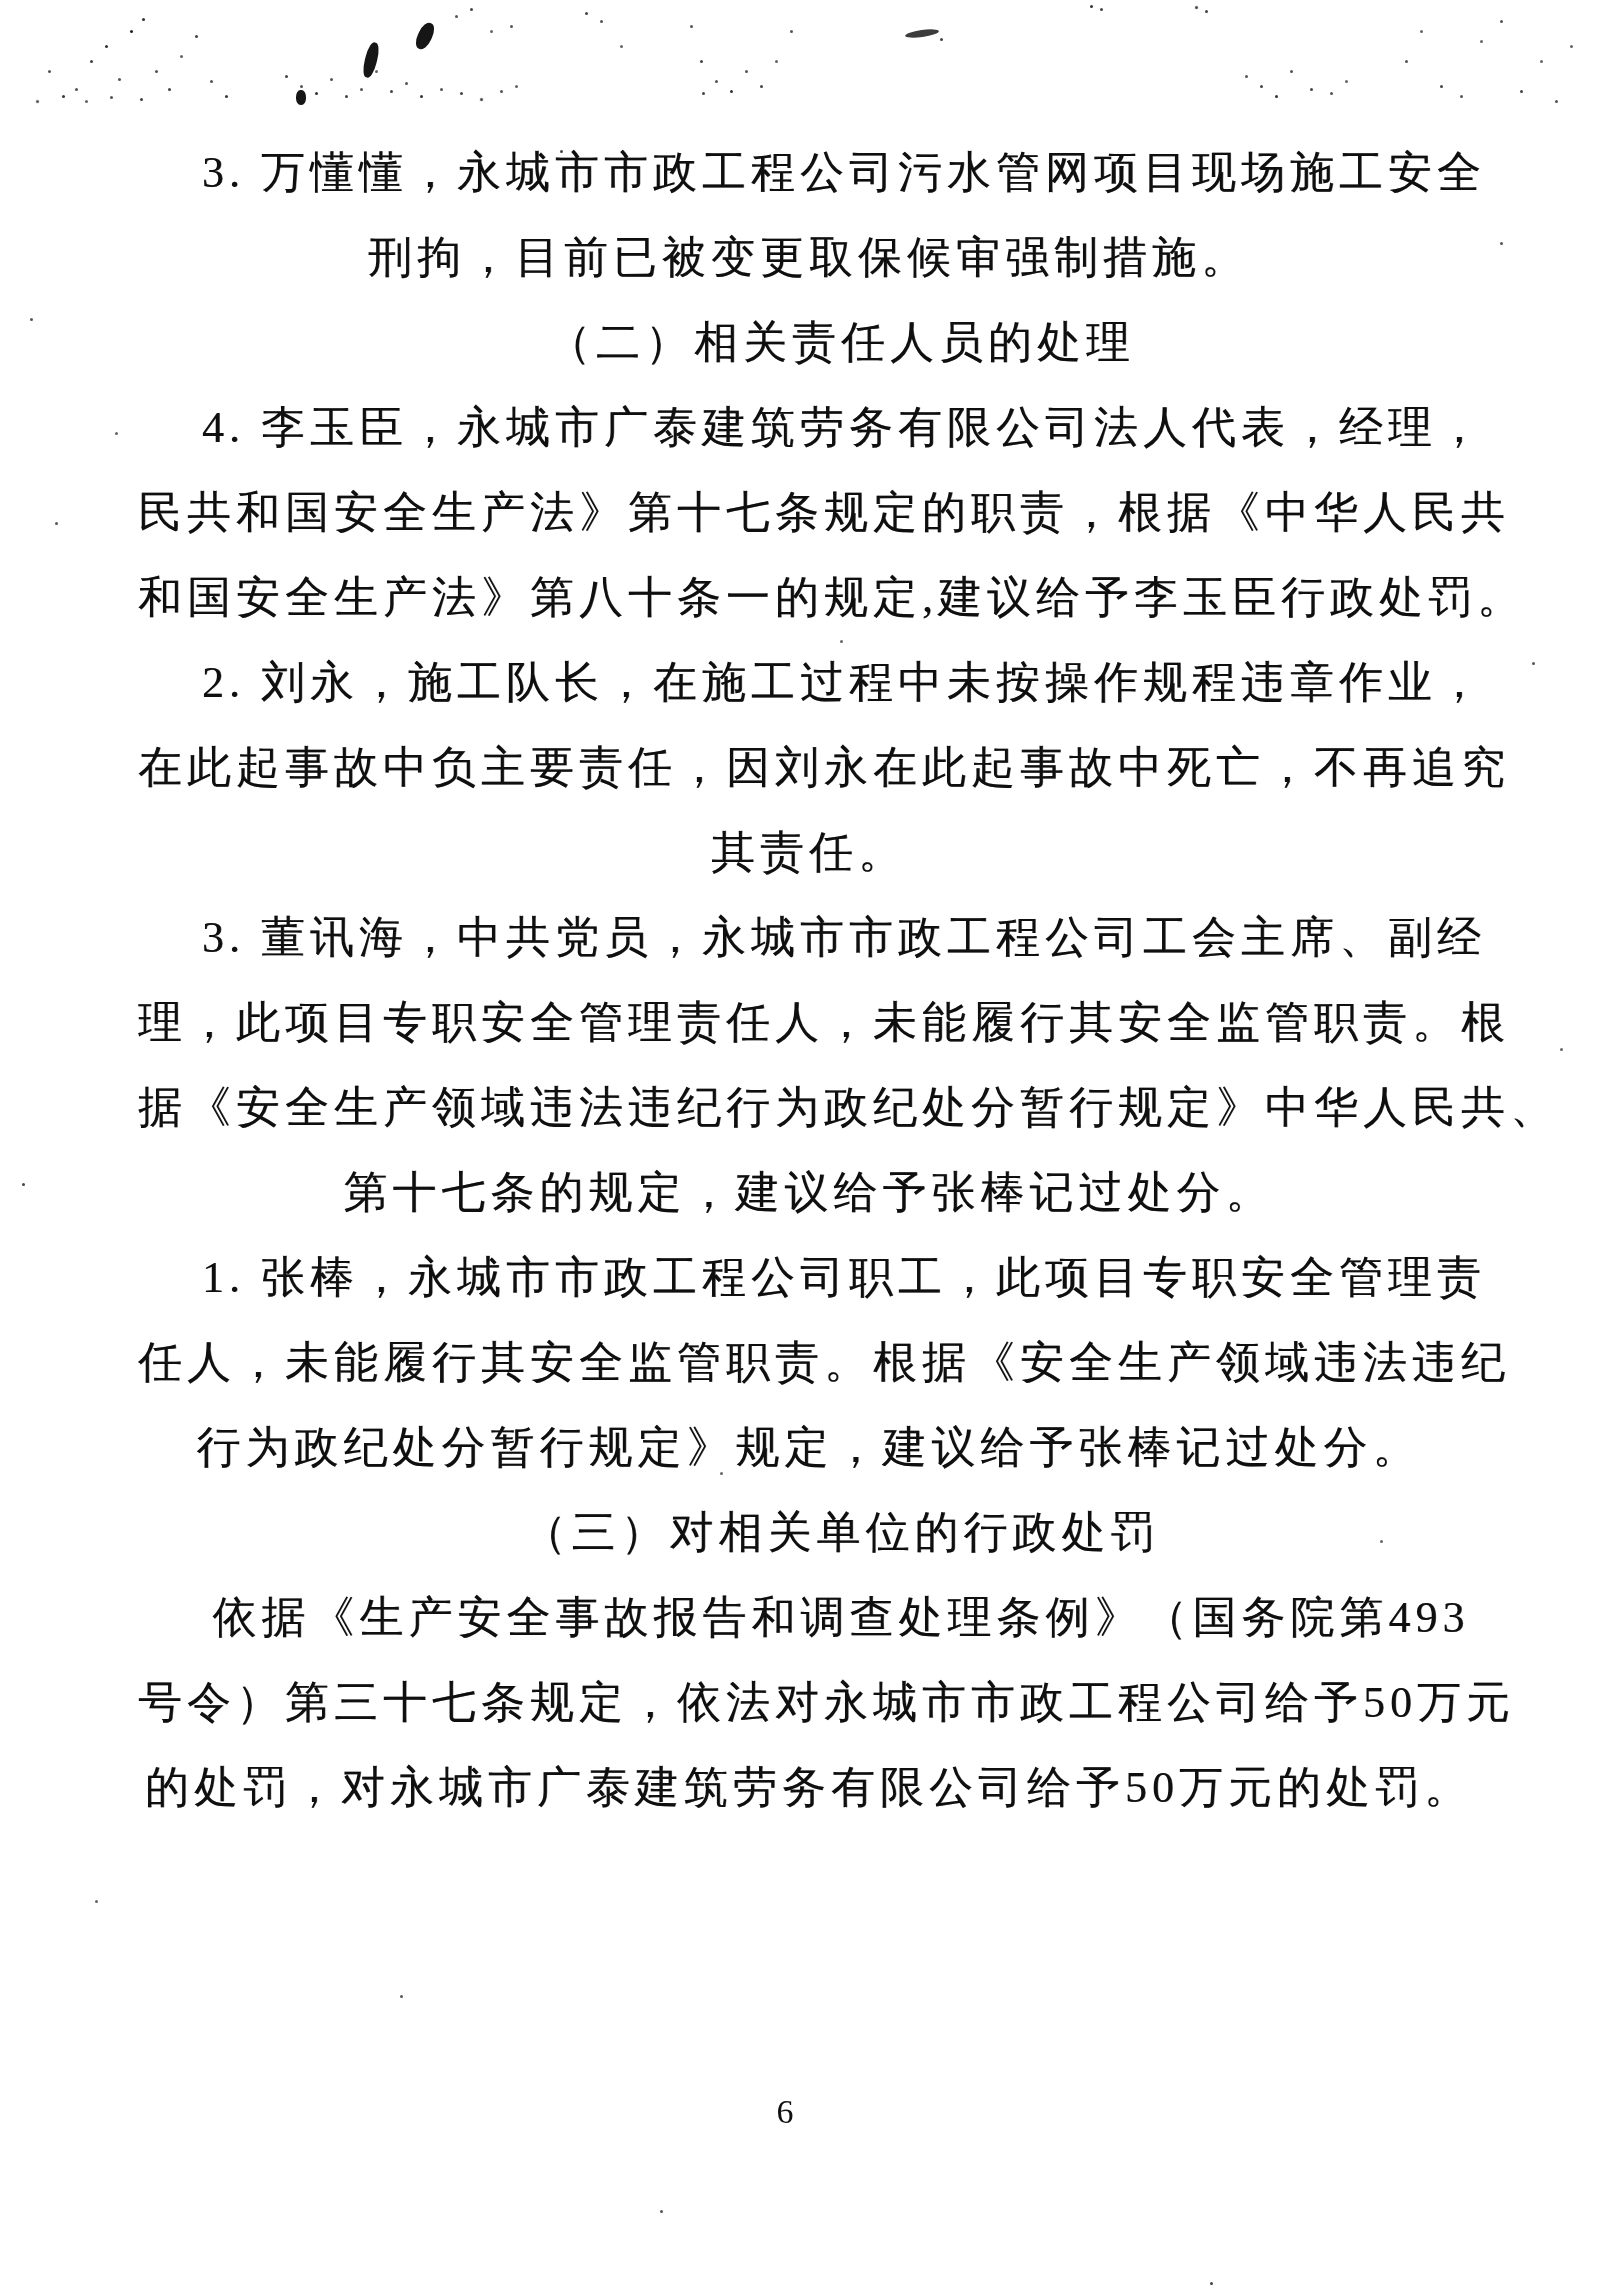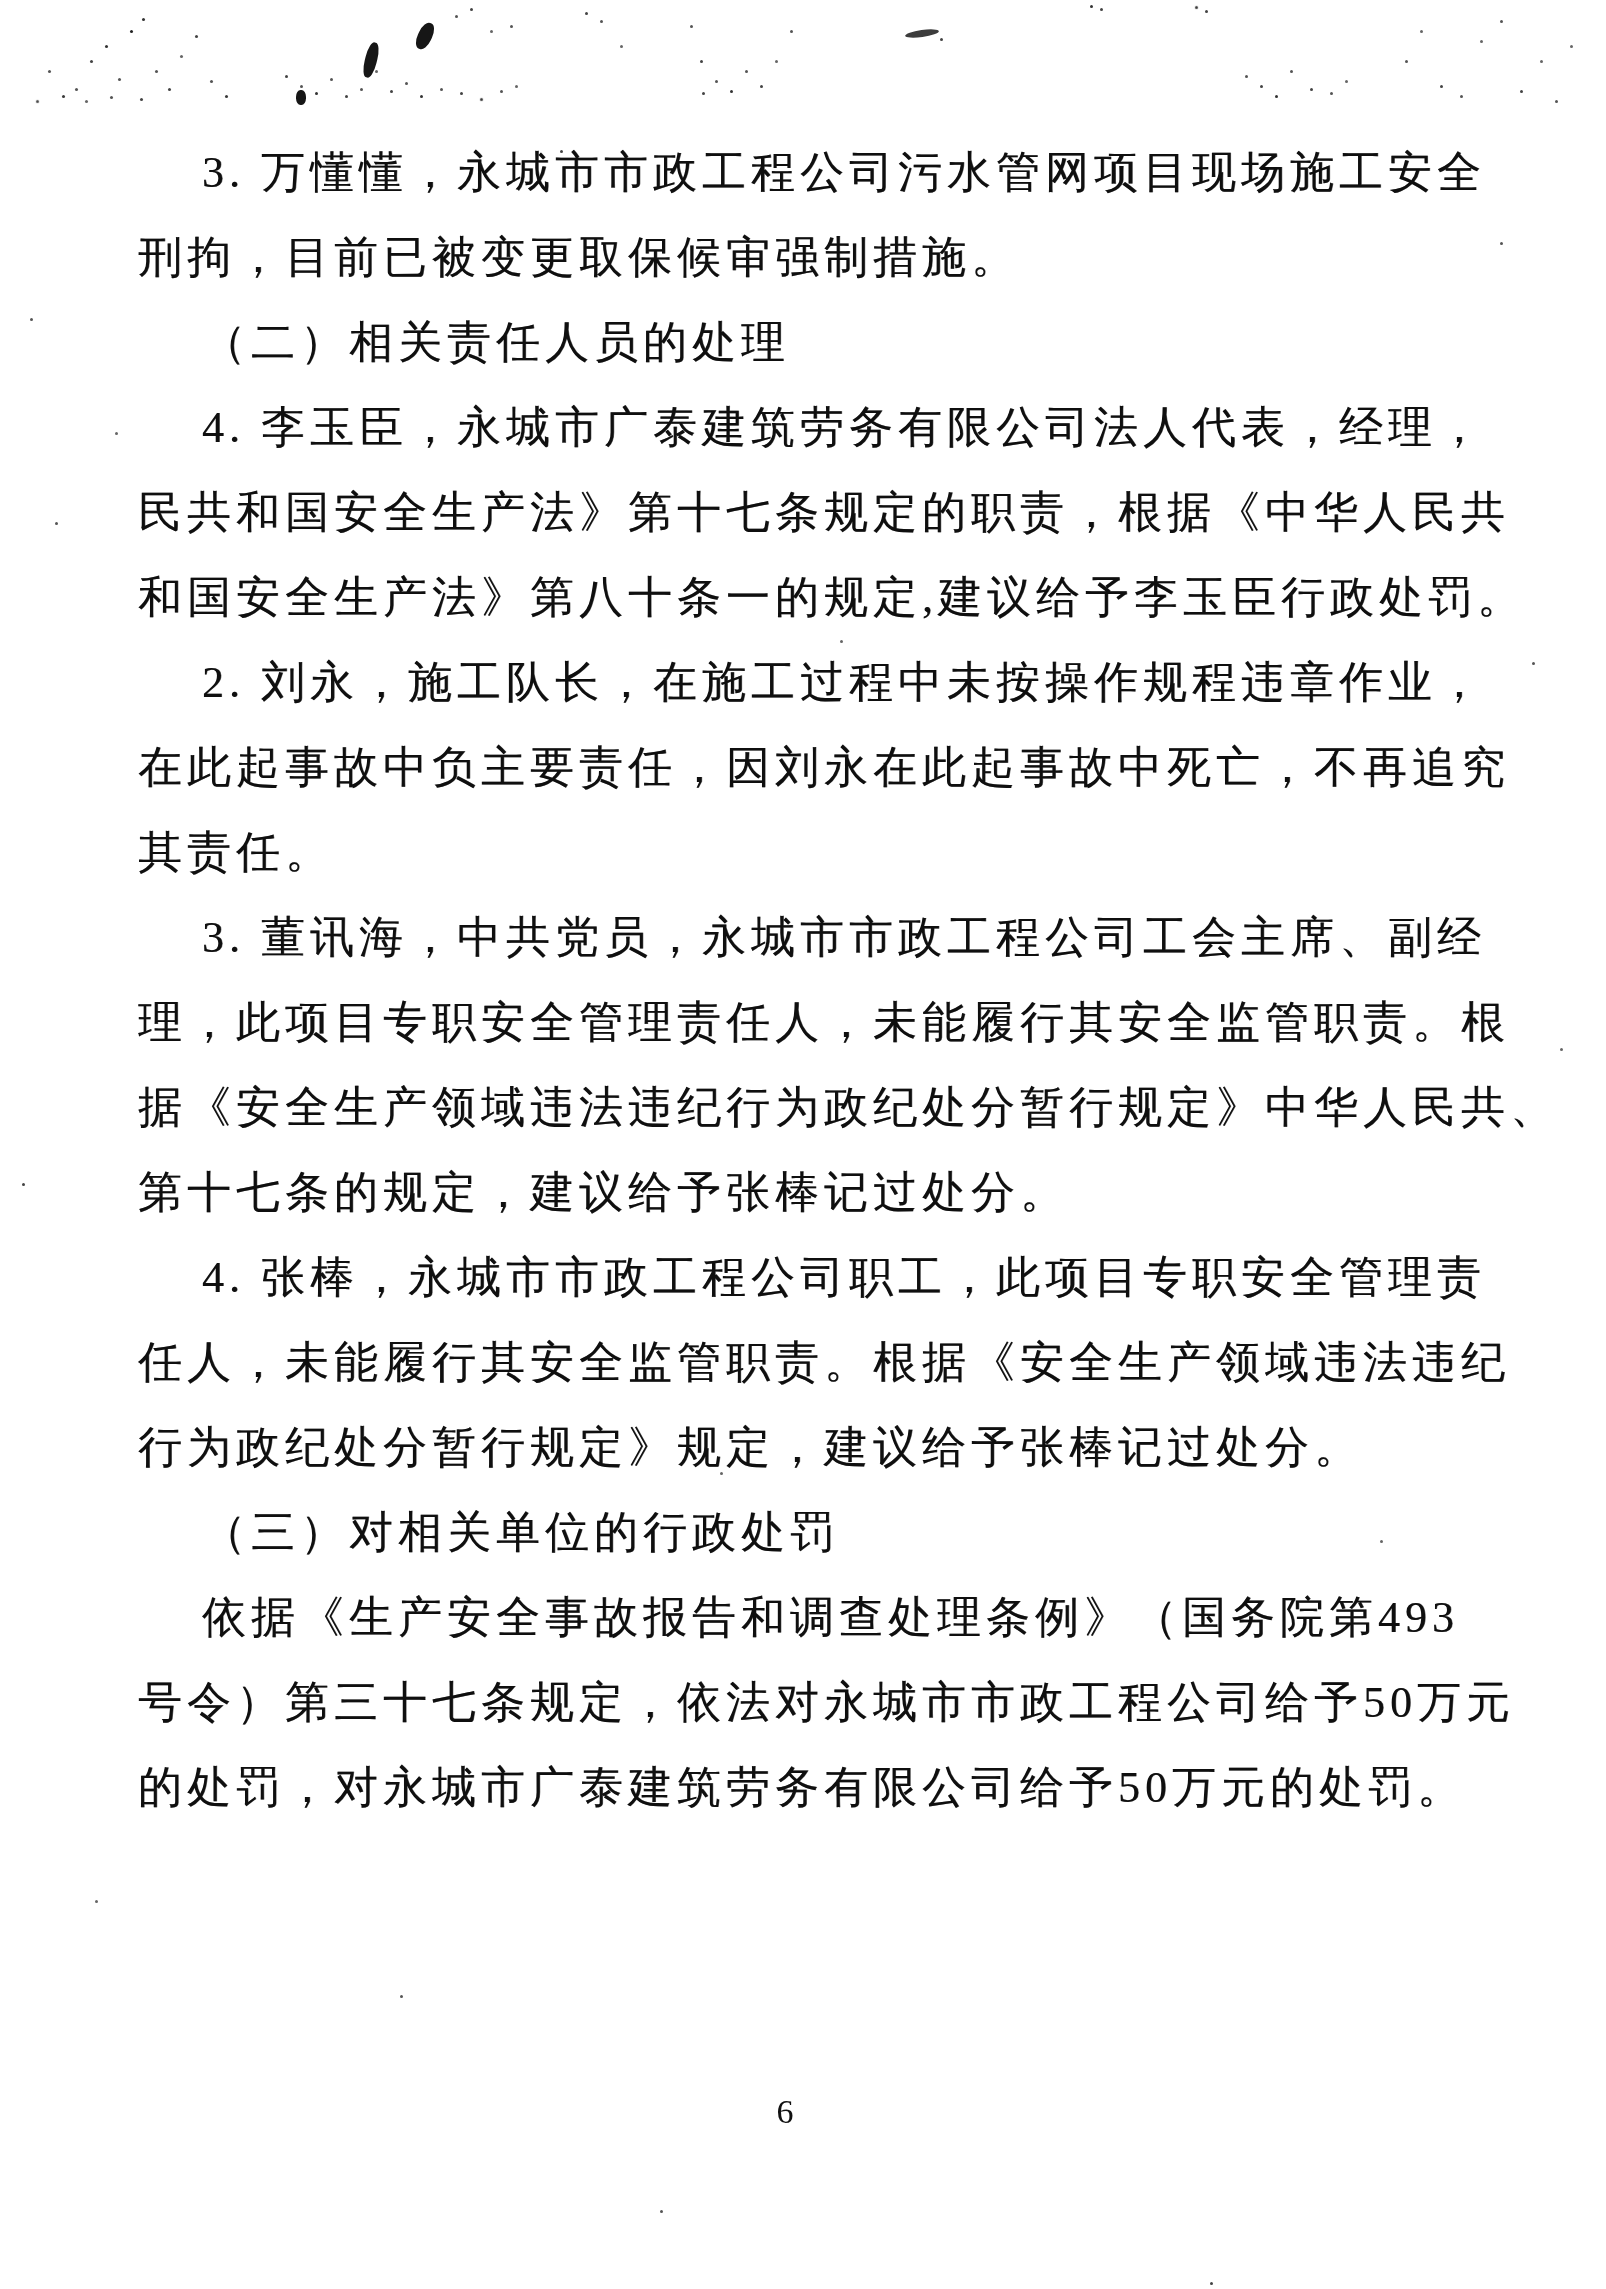--- a/index.html
+++ b/index.html
@@ -24,20 +24,21 @@
     width: 1342px;
   }
   .line {
     height: 85px;
     line-height: 85px;
     font-size: 44px;
     letter-spacing: 5px;
     white-space: nowrap;
     color: #0f0f0f;
     text-shadow: 0.5px 0 0 rgba(10,10,10,0.55);
+    text-align: center;
   }
   .line.indent {
     padding-left: 64px;
   }
   .page-number {
     position: absolute;
     top: 2093px;
     left: 0;
     width: 1570px;
     text-align: center;
@@ -131,21 +132,21 @@
     <div class="line indent">4. 李玉臣，永城市广泰建筑劳务有限公司法人代表，经理，</div>
     <div class="line">民共和国安全生产法》第十七条规定的职责，根据《中华人民共</div>
     <div class="line">和国安全生产法》第八十条一的规定,建议给予李玉臣行政处罚。</div>
     <div class="line indent">2. 刘永，施工队长，在施工过程中未按操作规程违章作业，</div>
     <div class="line">在此起事故中负主要责任，因刘永在此起事故中死亡，不再追究</div>
     <div class="line">其责任。</div>
     <div class="line indent">3. 董讯海，中共党员，永城市市政工程公司工会主席、副经</div>
     <div class="line">理，此项目专职安全管理责任人，未能履行其安全监管职责。根</div>
     <div class="line">据《安全生产领域违法违纪行为政纪处分暂行规定》中华人民共、</div>
     <div class="line">第十七条的规定，建议给予张棒记过处分。</div>
-    <div class="line indent">4. 张棒，永城市市政工程公司职工，此项目专职安全管理责</div>
+    <div class="line indent">1. 张棒，永城市市政工程公司职工，此项目专职安全管理责</div>
     <div class="line">任人，未能履行其安全监管职责。根据《安全生产领域违法违纪</div>
     <div class="line">行为政纪处分暂行规定》规定，建议给予张棒记过处分。</div>
     <div class="line indent">（三）对相关单位的行政处罚</div>
     <div class="line indent">依据《生产安全事故报告和调查处理条例》（国务院第493</div>
     <div class="line">号令）第三十七条规定，依法对永城市市政工程公司给予50万元</div>
     <div class="line">的处罚，对永城市广泰建筑劳务有限公司给予50万元的处罚。</div>
   </div>
 
   <div class="page-number">6</div>
 

